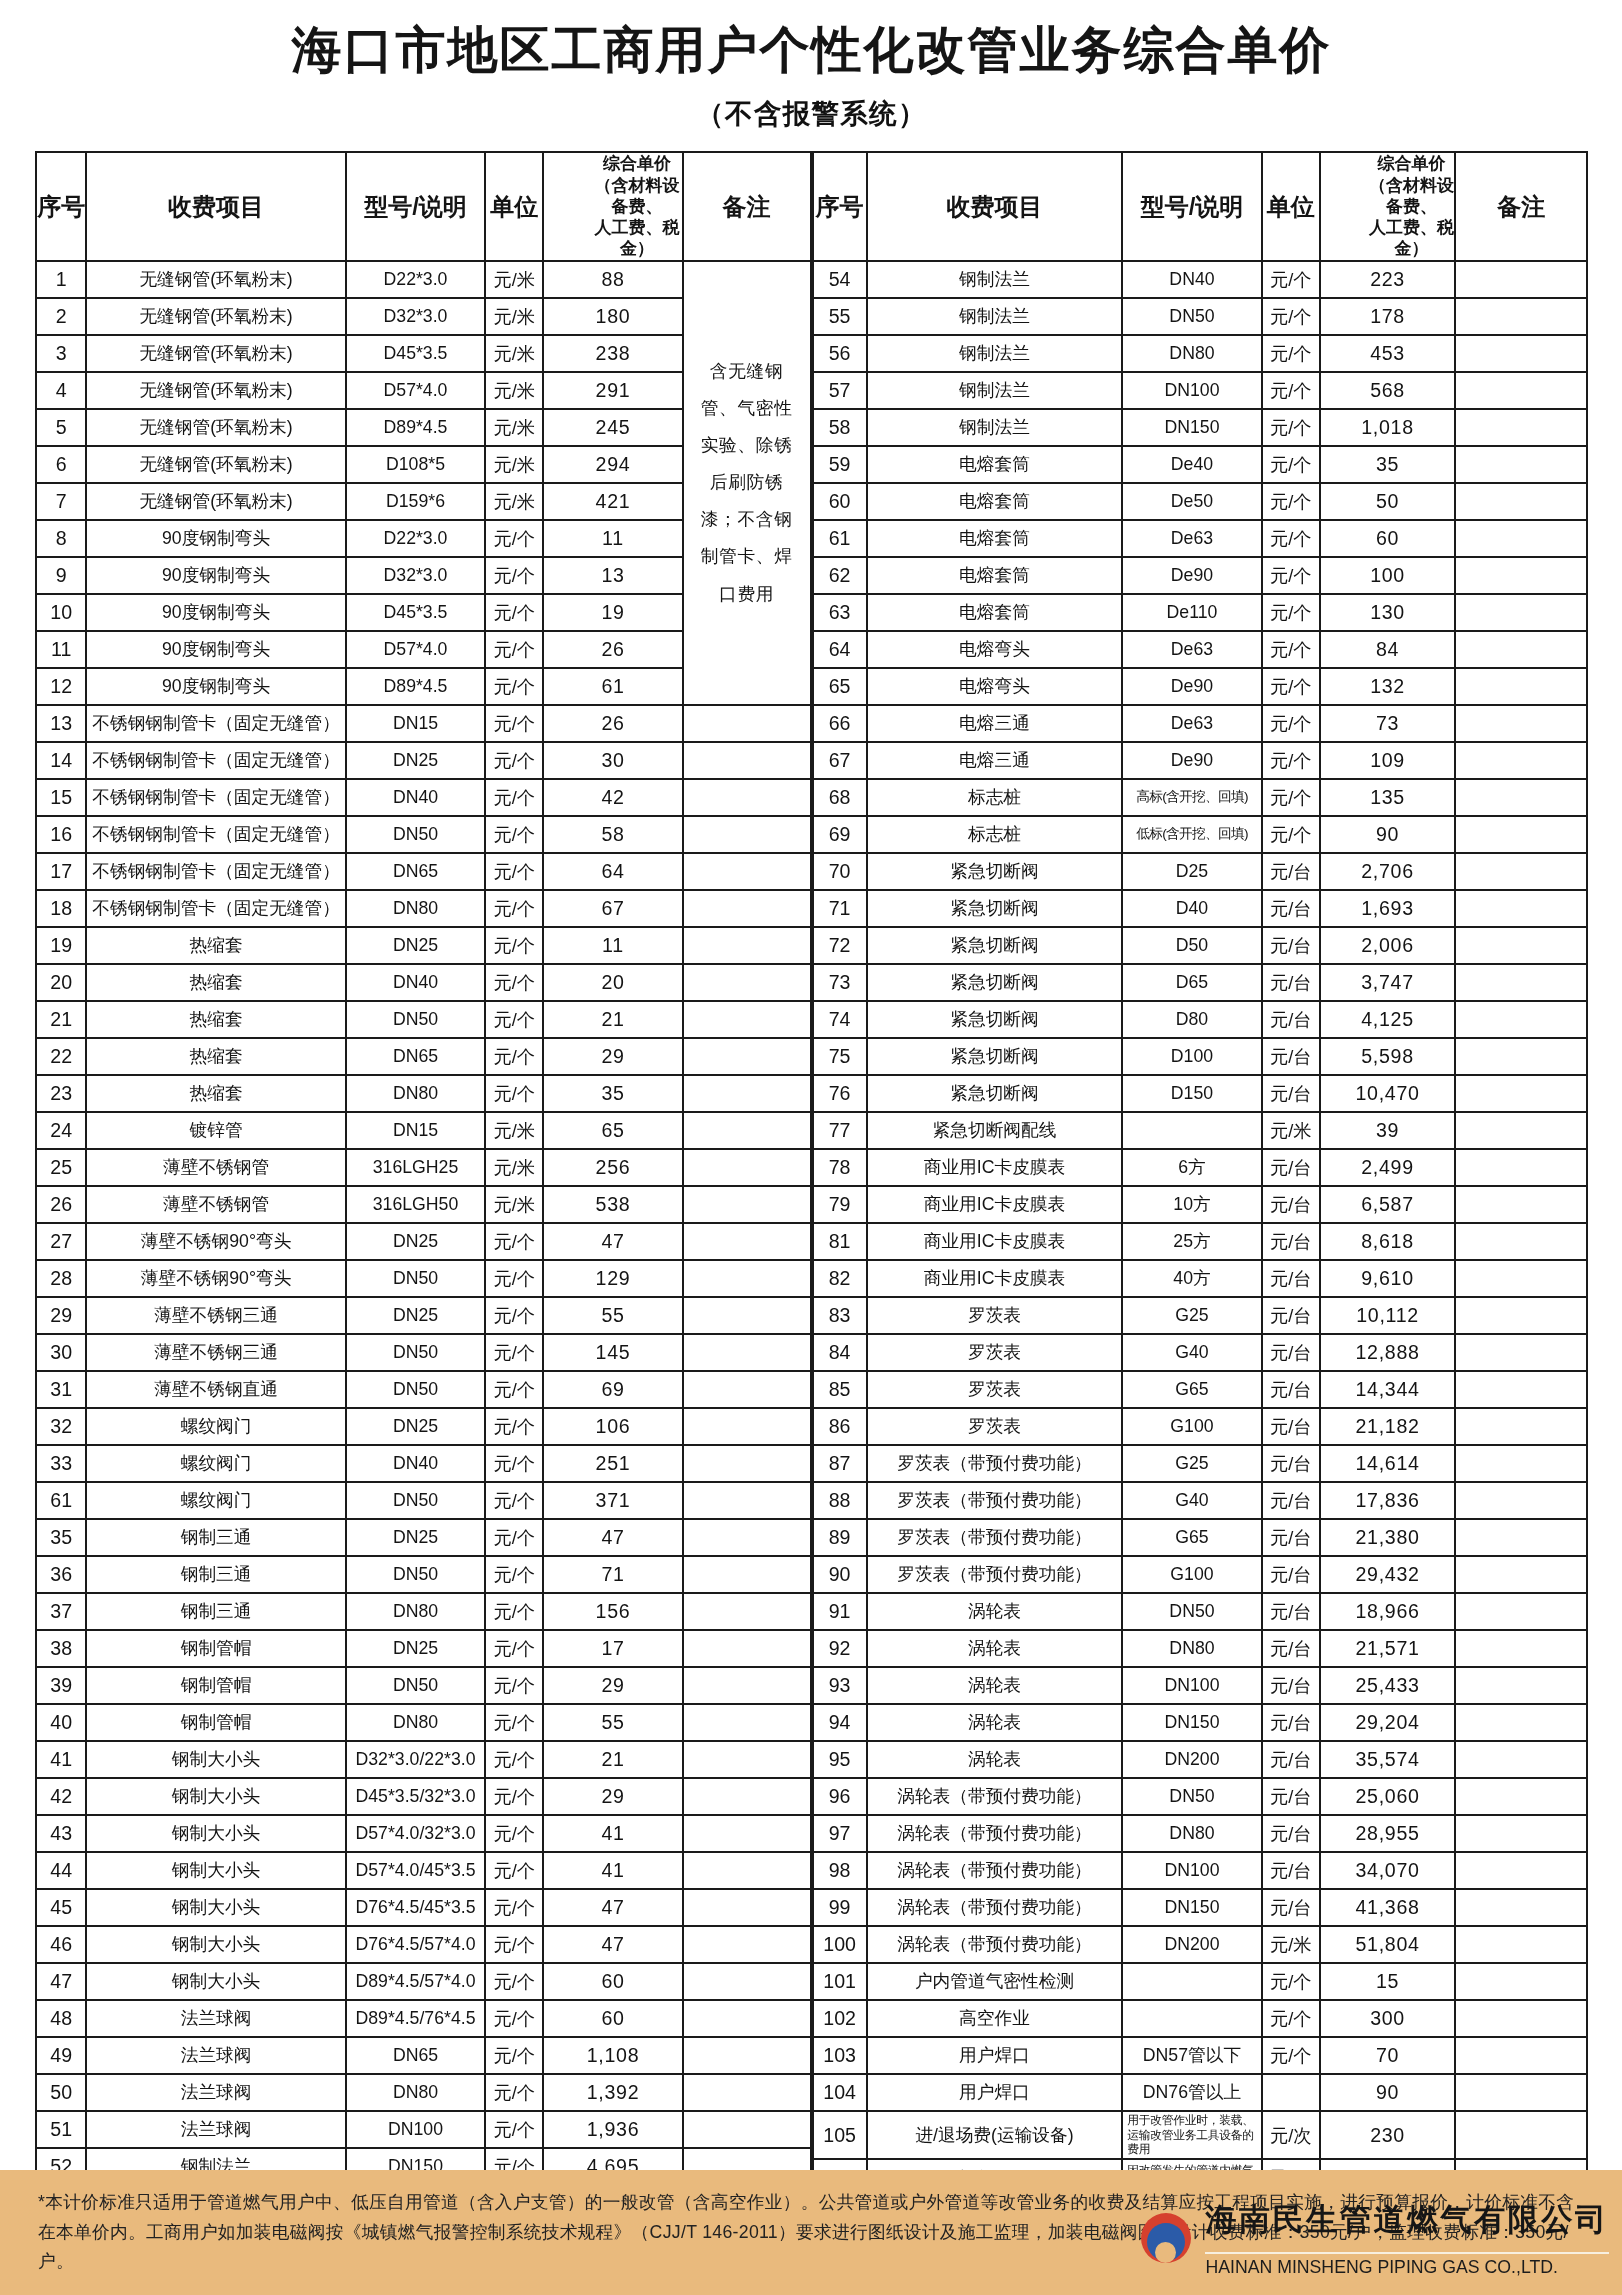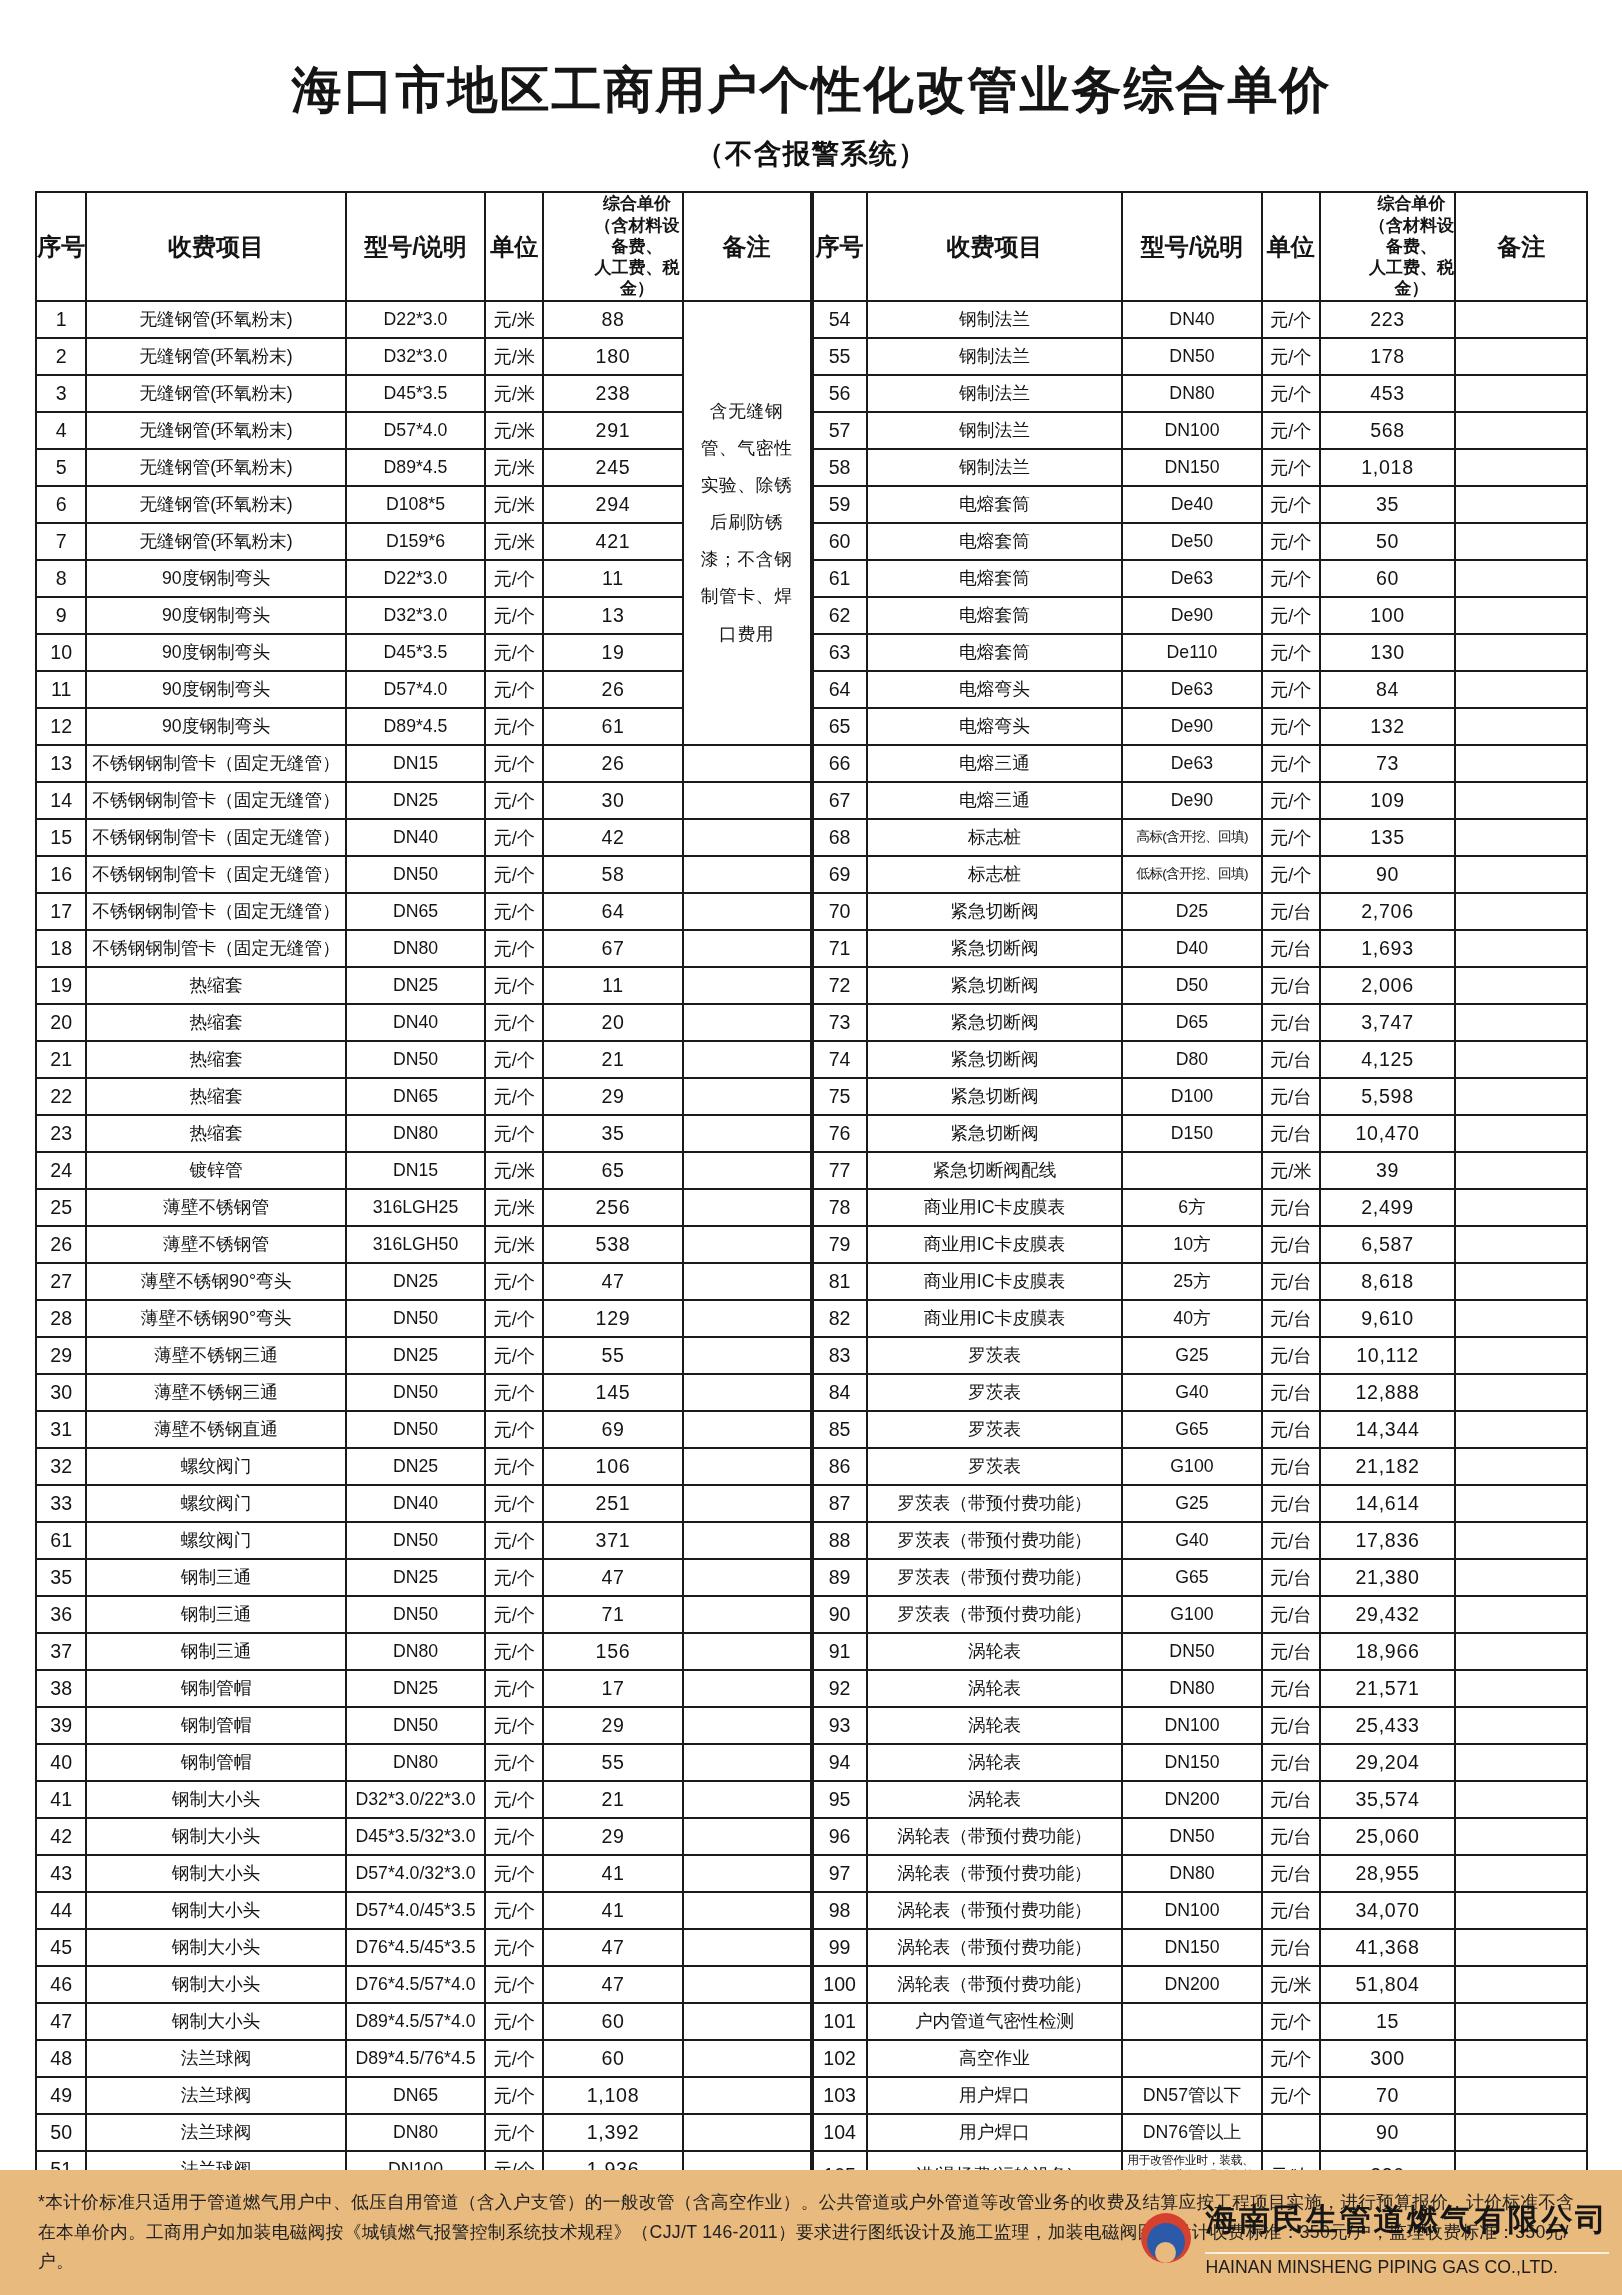--- a/index.html
+++ b/index.html
@@ -9,21 +9,21 @@
     --logo-blue:#2b5ba8;
   }
   *{box-sizing:border-box;margin:0;padding:0;}
   html,body{background:#ffffff;}
   body{
     width:1623px;height:2295px;position:relative;overflow:hidden;
     font-family:"Liberation Sans","DejaVu Sans",sans-serif;color:#111;
   }
   .title{
     text-align:center;padding-top:17px;font-size:50px;font-weight:900;
-    letter-spacing:2px;color:#151515;margin-top:40px;
+    letter-spacing:2px;color:#151515;
   }
   .subtitle{
     text-align:center;margin-top:11.8px;font-size:27.5px;font-weight:800;letter-spacing:1.3px;
   }
   .tables{display:flex;align-items:flex-start;margin:19.6px 35px 0 35px;}
   table{border-collapse:collapse;table-layout:fixed;width:50%;}
   th,td{
     border:2px solid var(--border);
     text-align:center;vertical-align:middle;
     font-size:18.3px;color:#141414;

